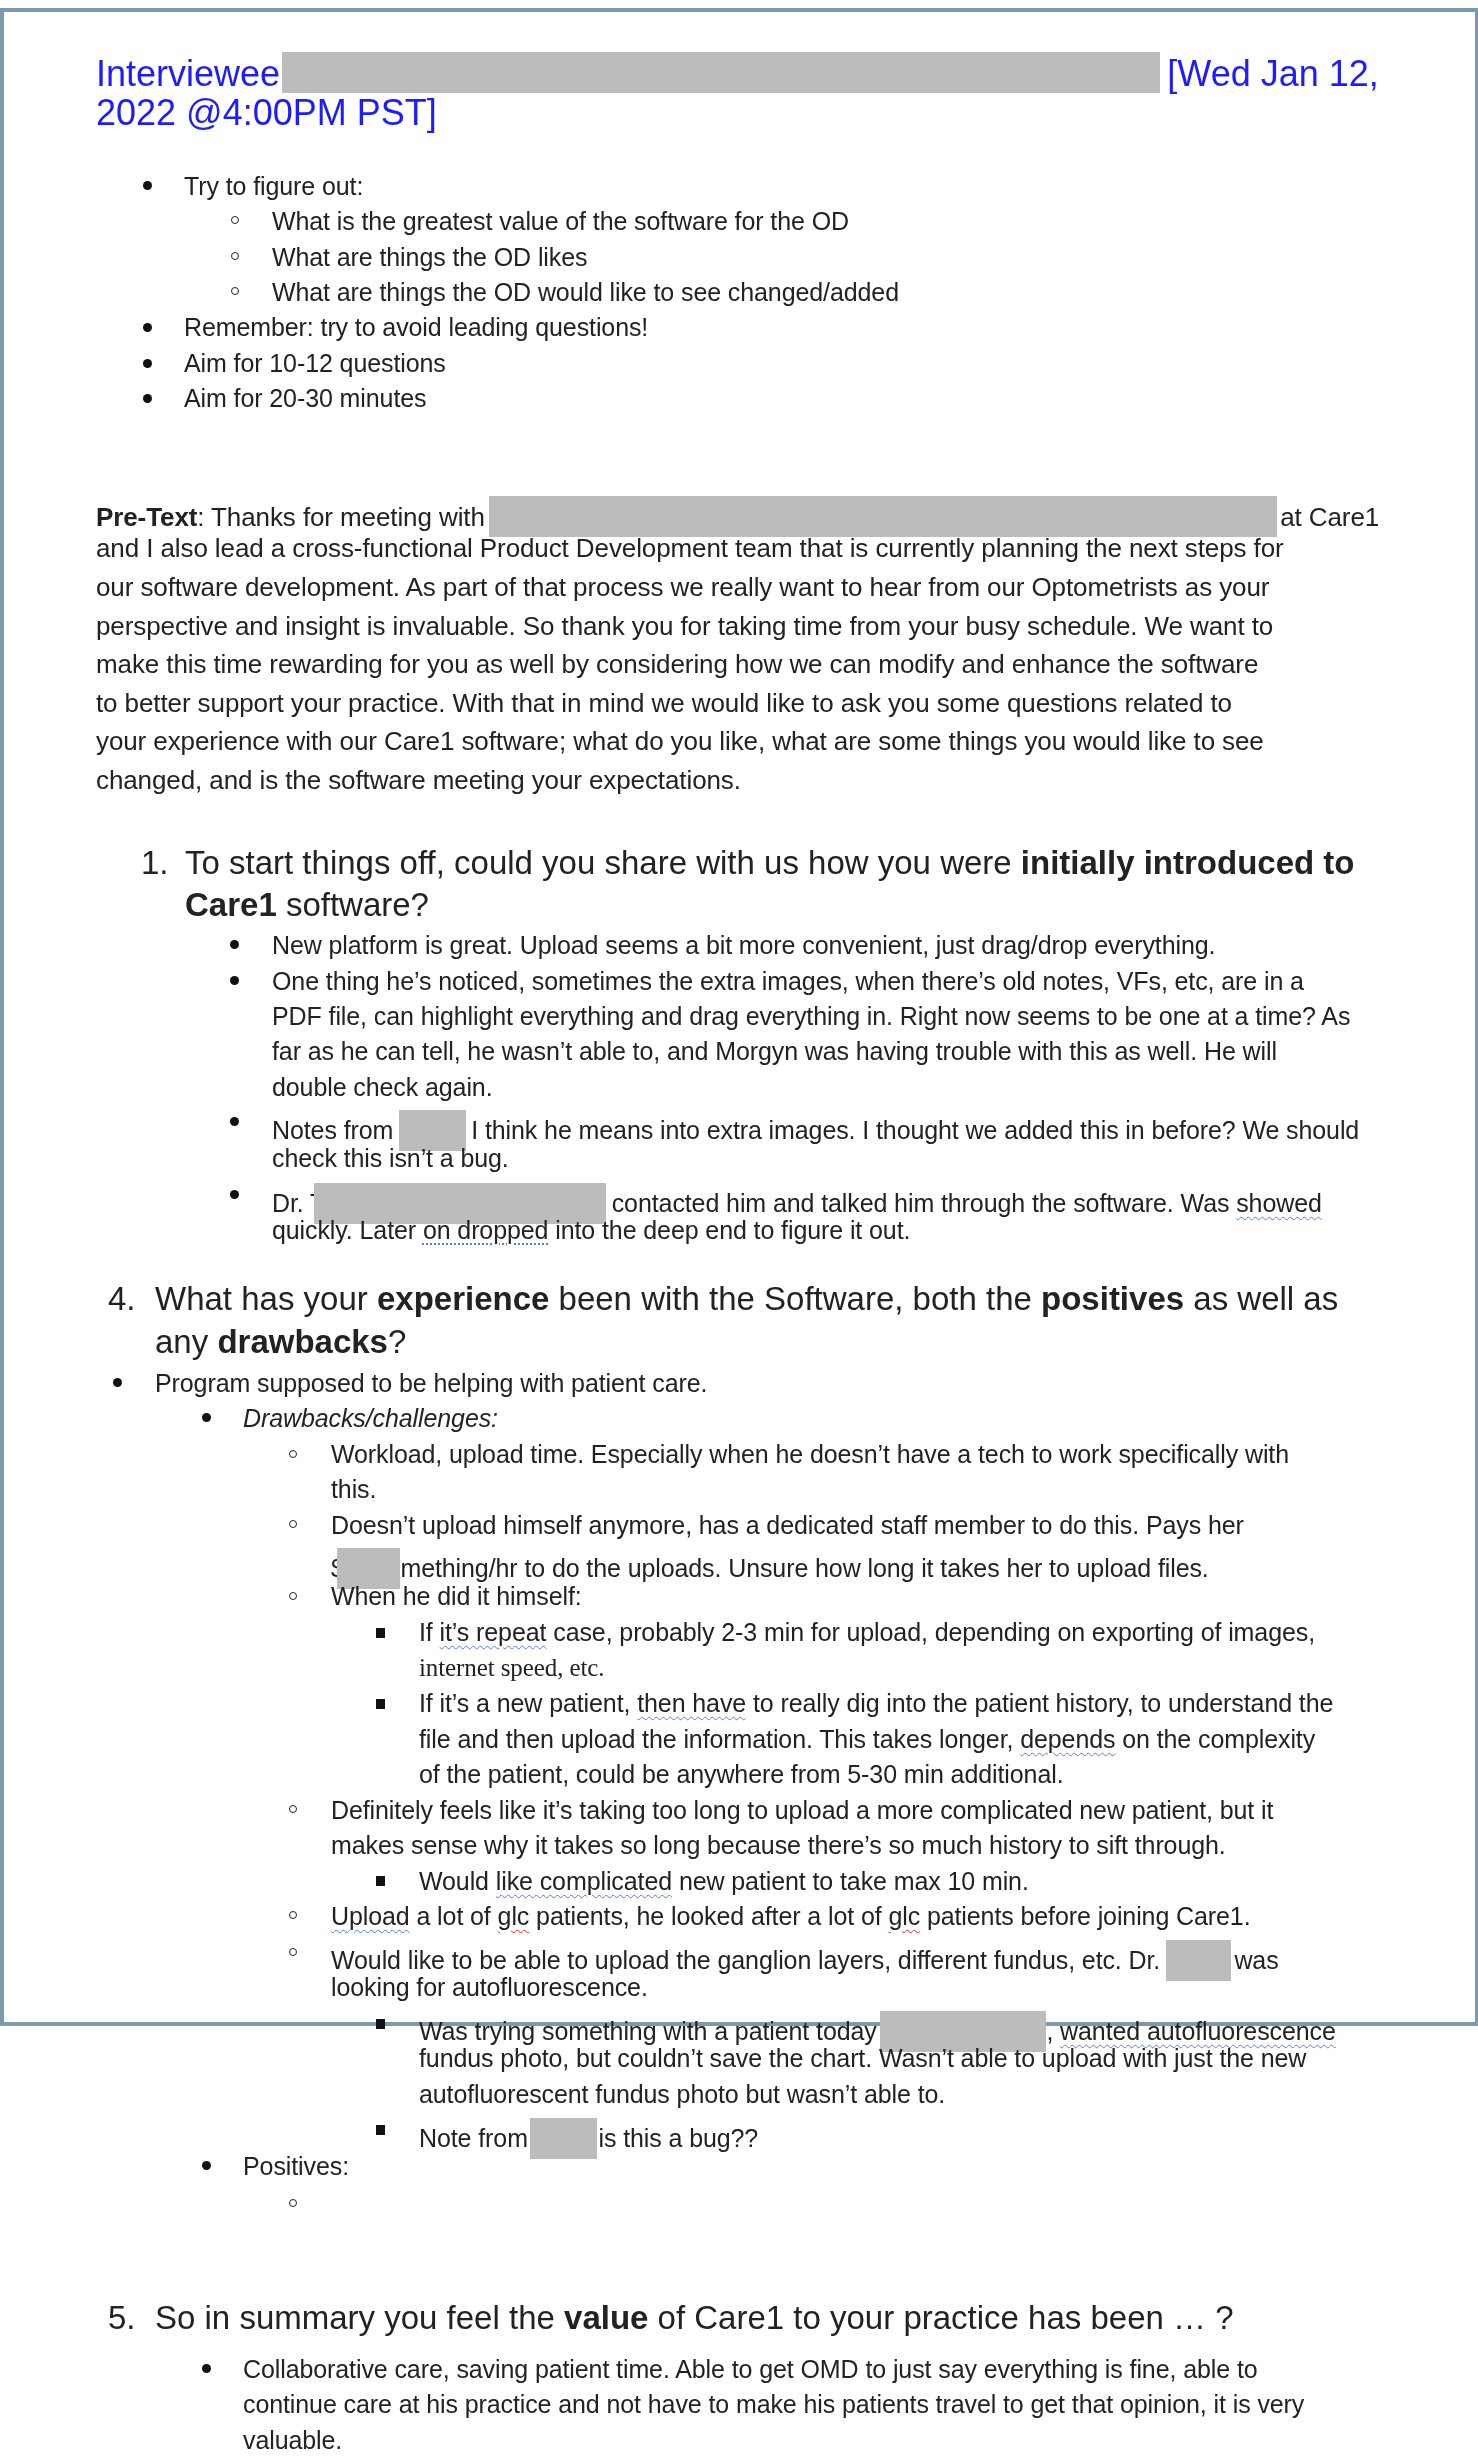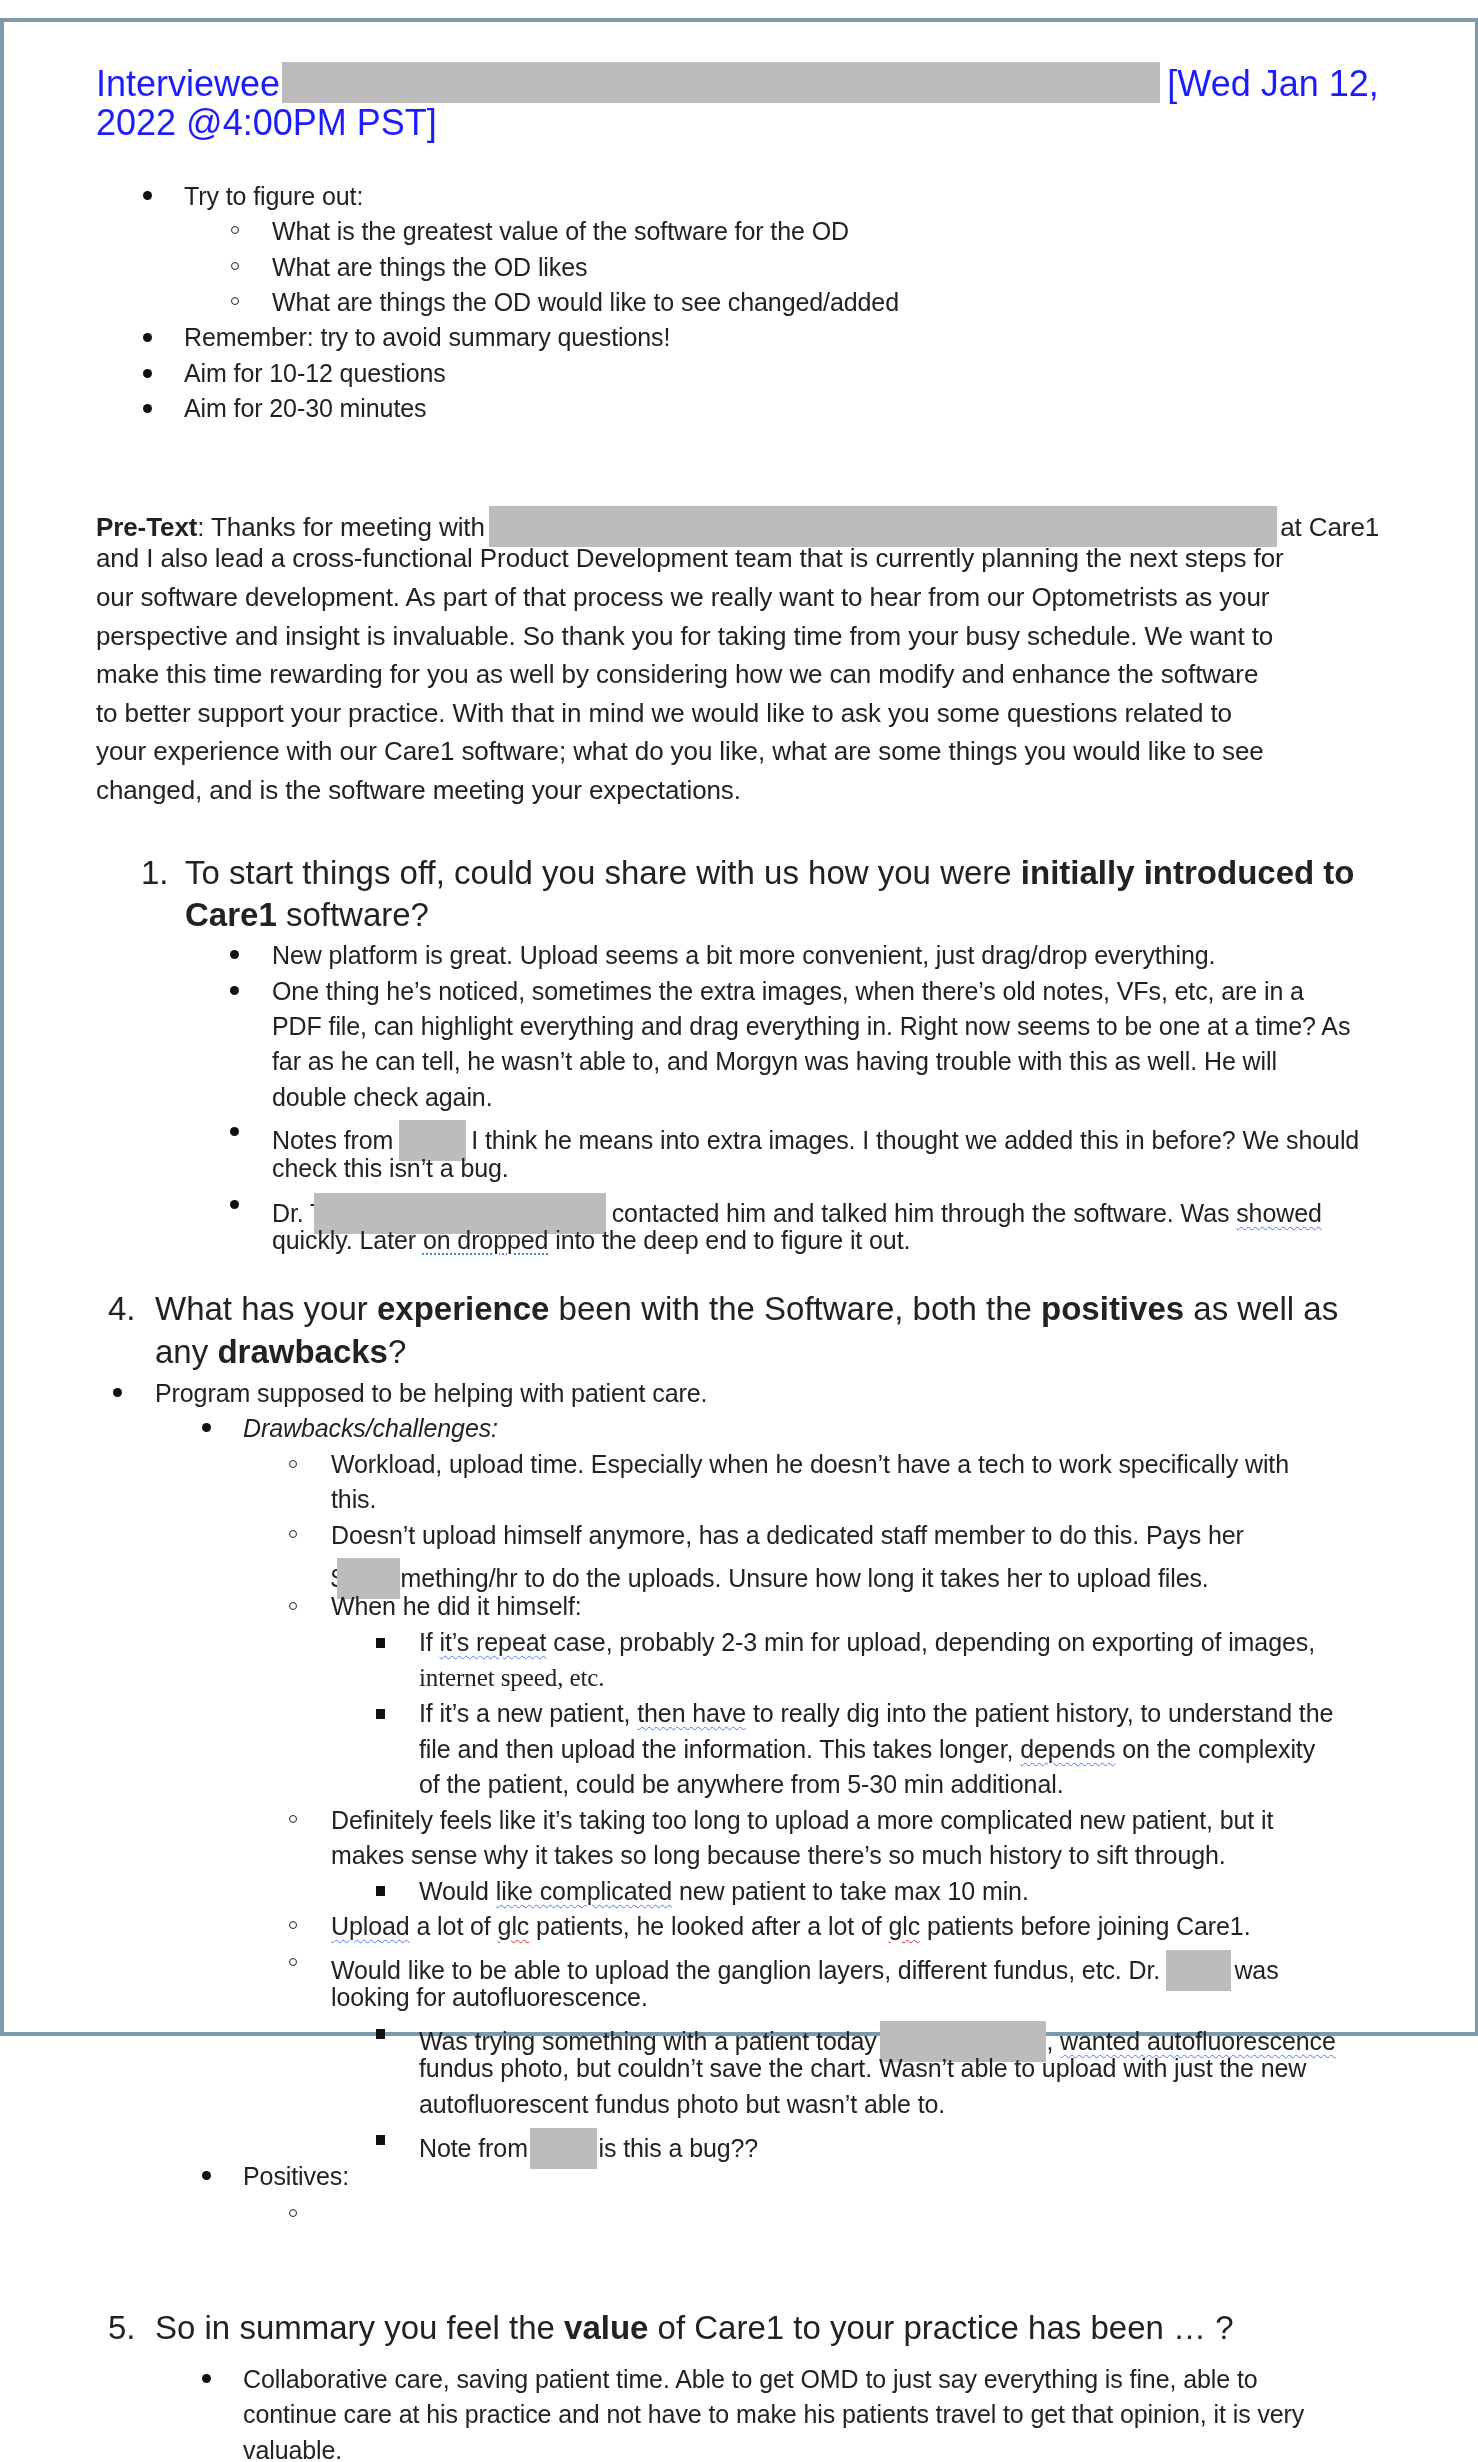--- a/index.html
+++ b/index.html
@@ -1,18 +1,18 @@
 <!DOCTYPE html>
 <html style="font-size:15px"><head>
 <meta charset="utf-8">
 <style>
   html, body { margin: 0; padding: 0; background: #ffffff; }
   body { width: 1479px; height: 2462px; position: relative; overflow: hidden;
          font-family: "Liberation Sans", sans-serif; color: #222222; }
-  .frame { position: absolute; left: 0; top: 18px; width: 1479px; height: 2018px;
+  .frame { position: absolute; left: 0; top: 8px; width: 1479px; height: 2018px;
            box-sizing: border-box; border: 4.6px solid #7d9aad; background: #ffffff; }
   .line { position: absolute; white-space: nowrap; line-height: 1; }
   .title { color: #1c1cff; font-size: 36px; }
   .body27 { font-size: 25px; letter-spacing: -0.1px; }
   .body28 { font-size: 26px; letter-spacing: -0.1px; }
   .h35 { font-size: 33px; }
   .b { font-weight: bold; }
   .redact { display: inline-block; background: #bcbcbc; vertical-align: middle; }
   .bullet-dot { position: absolute; width: 9.2px; height: 9.2px; border-radius: 50%; background: #111; }
   .bullet-circle { position: absolute; width: 8.3px; height: 8.3px; border-radius: 50%; border: 1.5px solid #222; box-sizing: border-box; }
@@ -37,21 +37,21 @@
     <div class="line body27" style="left:180px; top:162px;">Try to figure out:</div>
 
     <span class="bullet-circle" style="left:227px; top:204px;"></span>
     <div class="line body27" style="left:268px; top:197px;">What is the greatest value of the software for the OD</div>
     <span class="bullet-circle" style="left:227px; top:240px;"></span>
     <div class="line body27" style="left:268px; top:233px;">What are things the OD likes</div>
     <span class="bullet-circle" style="left:227px; top:275px;"></span>
     <div class="line body27" style="left:268px; top:268px;">What are things the OD would like to see changed/added</div>
 
     <span class="bullet-dot" style="left:139px; top:311px;"></span>
-    <div class="line body27" style="left:180px; top:303px;">Remember: try to avoid summary questions!</div>
+    <div class="line body27" style="left:180px; top:303px;">Remember: try to avoid leading questions!</div>
     <span class="bullet-dot" style="left:139px; top:347px;"></span>
     <div class="line body27" style="left:180px; top:339px;">Aim for 10-12 questions</div>
     <span class="bullet-dot" style="left:139px; top:382px;"></span>
     <div class="line body27" style="left:180px; top:374px;">Aim for 20-30 minutes</div>
   </div>
 
   <div>
     <div class="line body28" style="left:92px; top:484px;">
       <span class="b">Pre-Text</span><span>: Thanks for meeting with</span><span class="redact" style="width:788px; height:41px; margin-left:3.7px; margin-right:3.7px; vertical-align:-11px;"></span><span>at Care1</span>
     </div>

